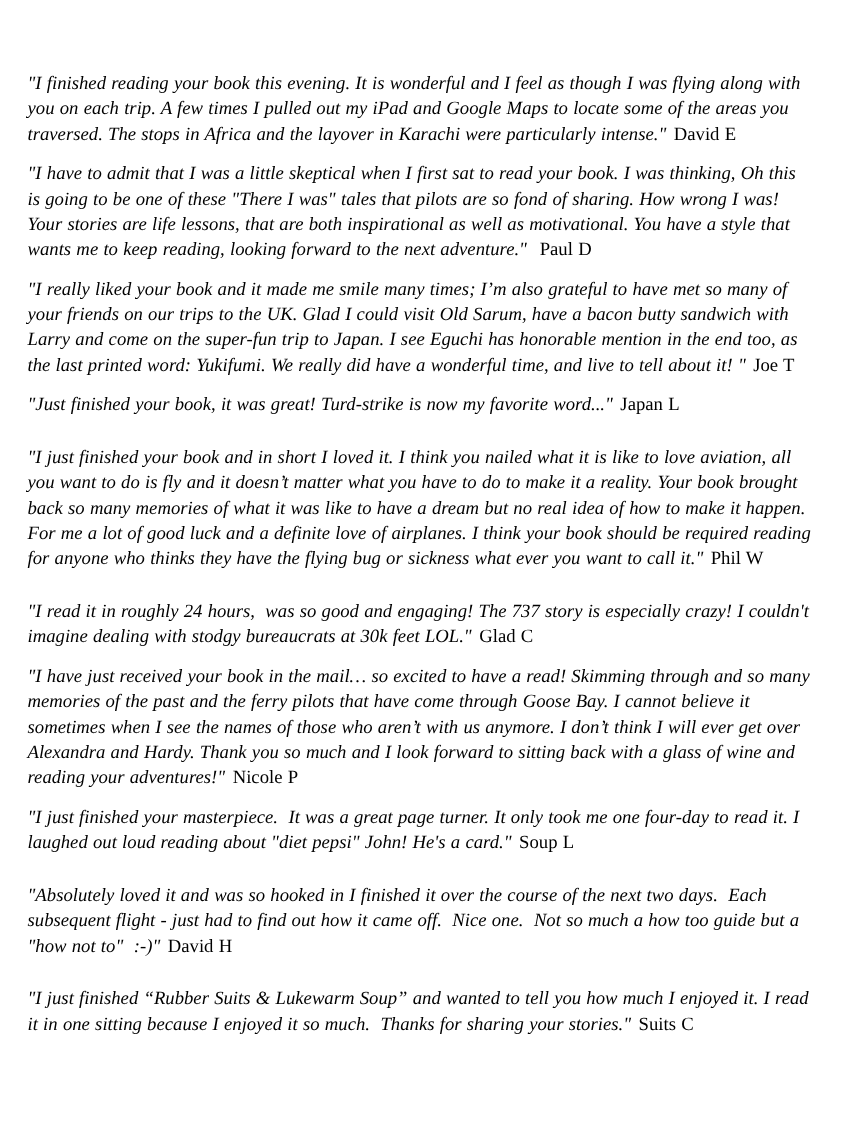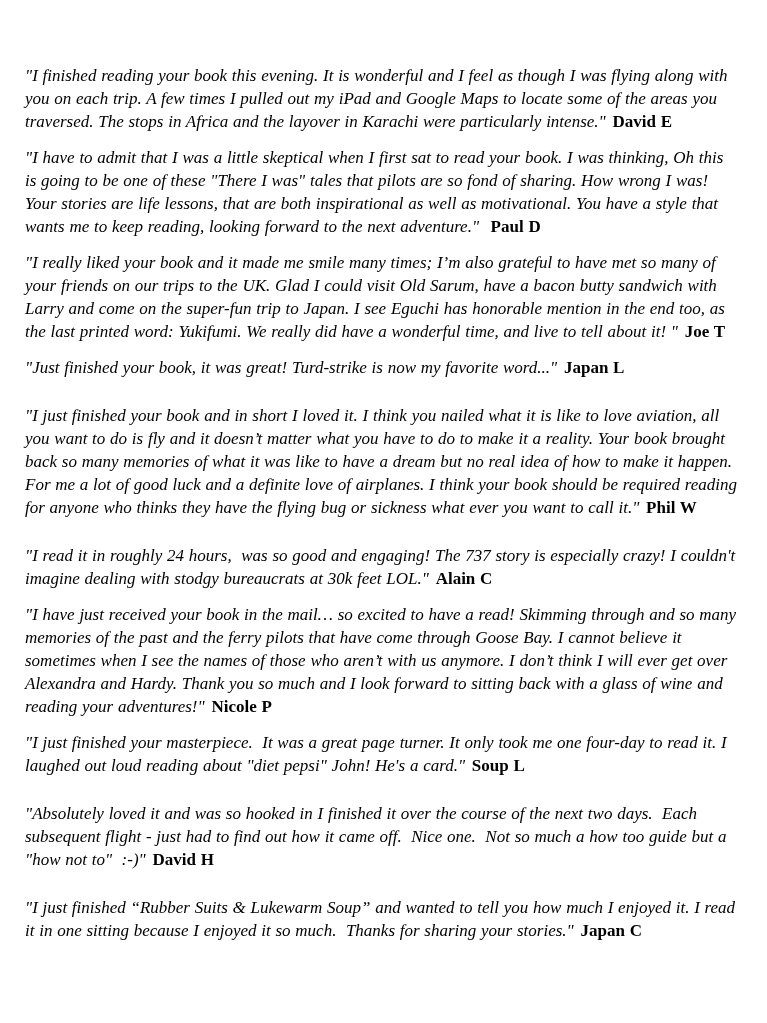--- a/index.html
+++ b/index.html
@@ -27,42 +27,42 @@
     font-size: 17px;
     line-height: 23px;
     white-space: pre-wrap;
     word-spacing: 0.5px;
   }
   p.gap-before {
     margin-top: 25px;
   }
   .author {
     font-style: normal;
-    font-weight: bold;
+    font-weight: normal;
     margin-left: 0.4em;
   }
 </style>
 </head>
 <body>
 
 <div class="page">
 
   <p class="testimonial"><span>"I finished reading your book this evening. It is wonderful and I feel as though I was flying along with you on each trip. A few times I pulled out my iPad and Google Maps to locate some of the areas you traversed. The stops in Africa and the layover in Karachi were particularly intense."</span><span class="author">David E</span></p>
 
   <p class="testimonial"><span>"I have to admit that I was a little skeptical when I first sat to read your book. I was thinking, Oh this is going to be one of these "There I was" tales that pilots are so fond of sharing. How wrong I was! Your stories are life lessons, that are both inspirational as well as motivational. You have a style that wants me to keep reading, looking forward to the next adventure." </span><span class="author">Paul D</span></p>
 
   <p class="testimonial"><span>"I really liked your book and it made me smile many times; I’m also grateful to have met so many of your friends on our trips to the UK. Glad I could visit Old Sarum, have a bacon butty sandwich with Larry and come on the super-fun trip to Japan. I see Eguchi has honorable mention in the end too, as the last printed word: Yukifumi. We really did have a wonderful time, and live to tell about it! "</span><span class="author">Joe T</span></p>
 
   <p class="testimonial"><span>"Just finished your book, it was great! Turd-strike is now my favorite word..."</span><span class="author">Japan L</span></p>
 
   <p class="testimonial gap-before"><span>"I just finished your book and in short I loved it. I think you nailed what it is like to love aviation, all you want to do is fly and it doesn’t matter what you have to do to make it a reality. Your book brought back so many memories of what it was like to have a dream but no real idea of how to make it happen. For me a lot of good luck and a definite love of airplanes. I think your book should be required reading for anyone who thinks they have the flying bug or sickness what ever you want to call it."</span><span class="author">Phil W</span></p>
 
-  <p class="testimonial gap-before"><span>"I read it in roughly 24 hours,  was so good and engaging! The 737 story is especially crazy! I couldn't imagine dealing with stodgy bureaucrats at 30k feet LOL."</span><span class="author">Alain C</span></p>
+  <p class="testimonial gap-before"><span>"I read it in roughly 24 hours,  was so good and engaging! The 737 story is especially crazy! I couldn't imagine dealing with stodgy bureaucrats at 30k feet LOL."</span><span class="author">Glad C</span></p>
 
   <p class="testimonial"><span>"I have just received your book in the mail… so excited to have a read! Skimming through and so many memories of the past and the ferry pilots that have come through Goose Bay. I cannot believe it sometimes when I see the names of those who aren’t with us anymore. I don’t think I will ever get over Alexandra and Hardy. Thank you so much and I look forward to sitting back with a glass of wine and reading your adventures!"</span><span class="author">Nicole P</span></p>
 
   <p class="testimonial"><span>"I just finished your masterpiece.  It was a great page turner. It only took me one four-day to read it. I laughed out loud reading about "diet pepsi" John! He's a card."</span><span class="author">Soup L</span></p>
 
   <p class="testimonial gap-before"><span>"Absolutely loved it and was so hooked in I finished it over the course of the next two days.  Each subsequent flight - just had to find out how it came off.  Nice one.  Not so much a how too guide but a "how not to"  :-)"</span><span class="author">David H</span></p>
 
-  <p class="testimonial gap-before"><span>"I just finished “Rubber Suits &amp; Lukewarm Soup” and wanted to tell you how much I enjoyed it. I read it in one sitting because I enjoyed it so much.  Thanks for sharing your stories."</span><span class="author">Japan C</span></p>
+  <p class="testimonial gap-before"><span>"I just finished “Rubber Suits &amp; Lukewarm Soup” and wanted to tell you how much I enjoyed it. I read it in one sitting because I enjoyed it so much.  Thanks for sharing your stories."</span><span class="author">Suits C</span></p>
 
 </div>
 
 </body></html>

